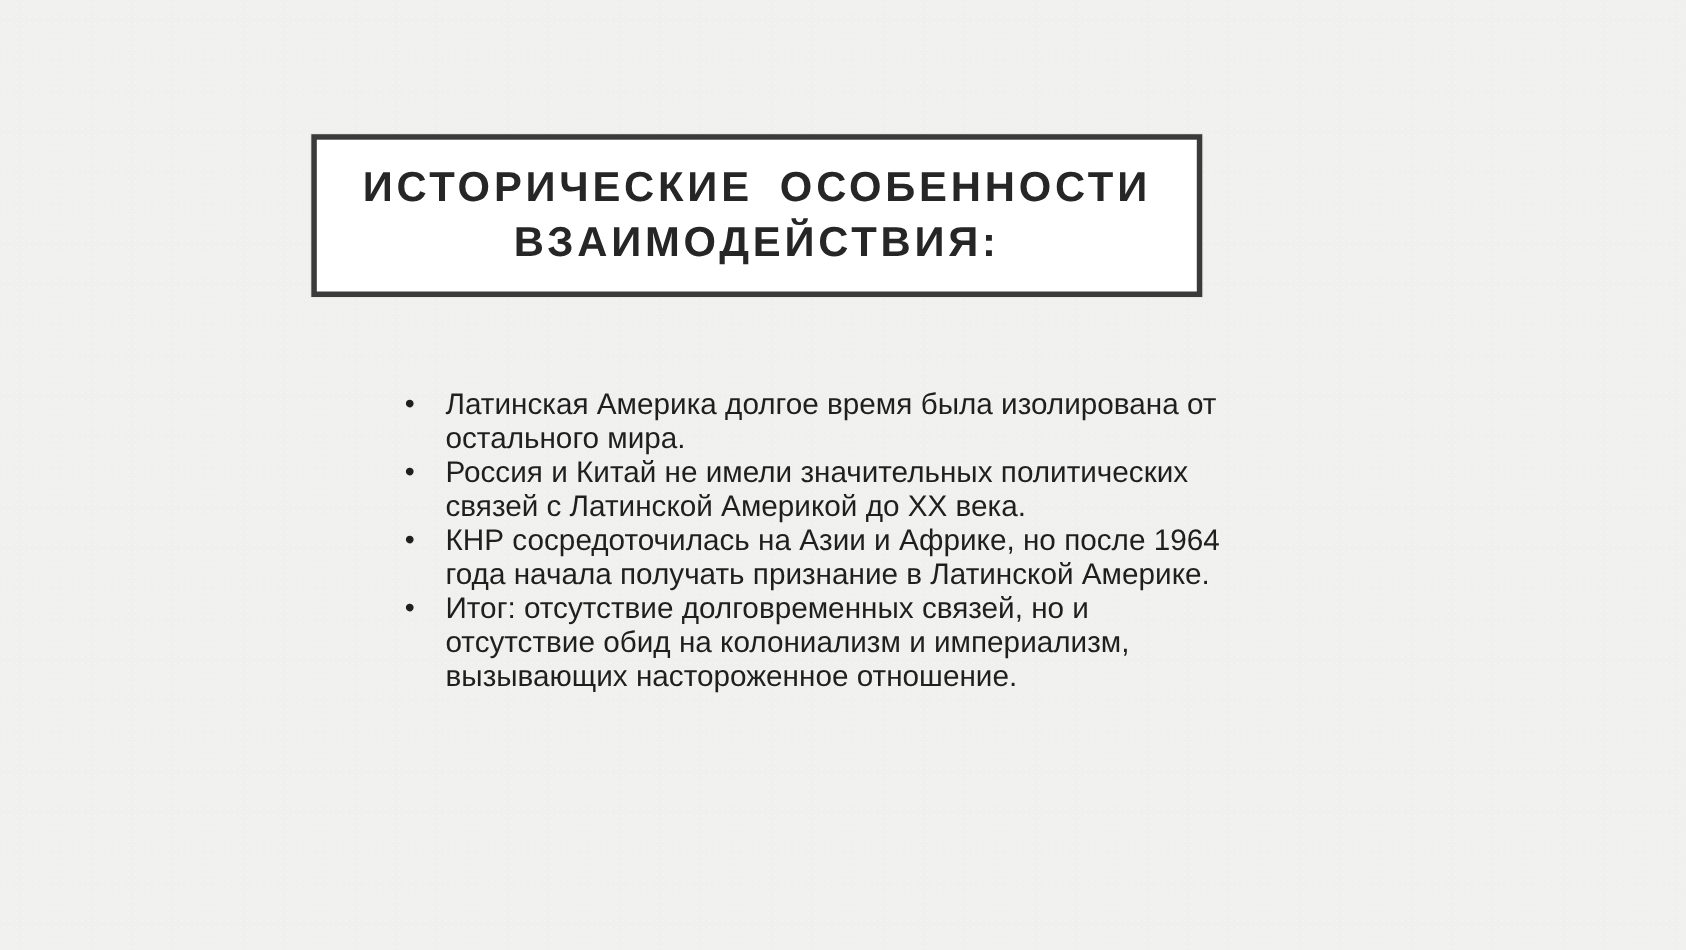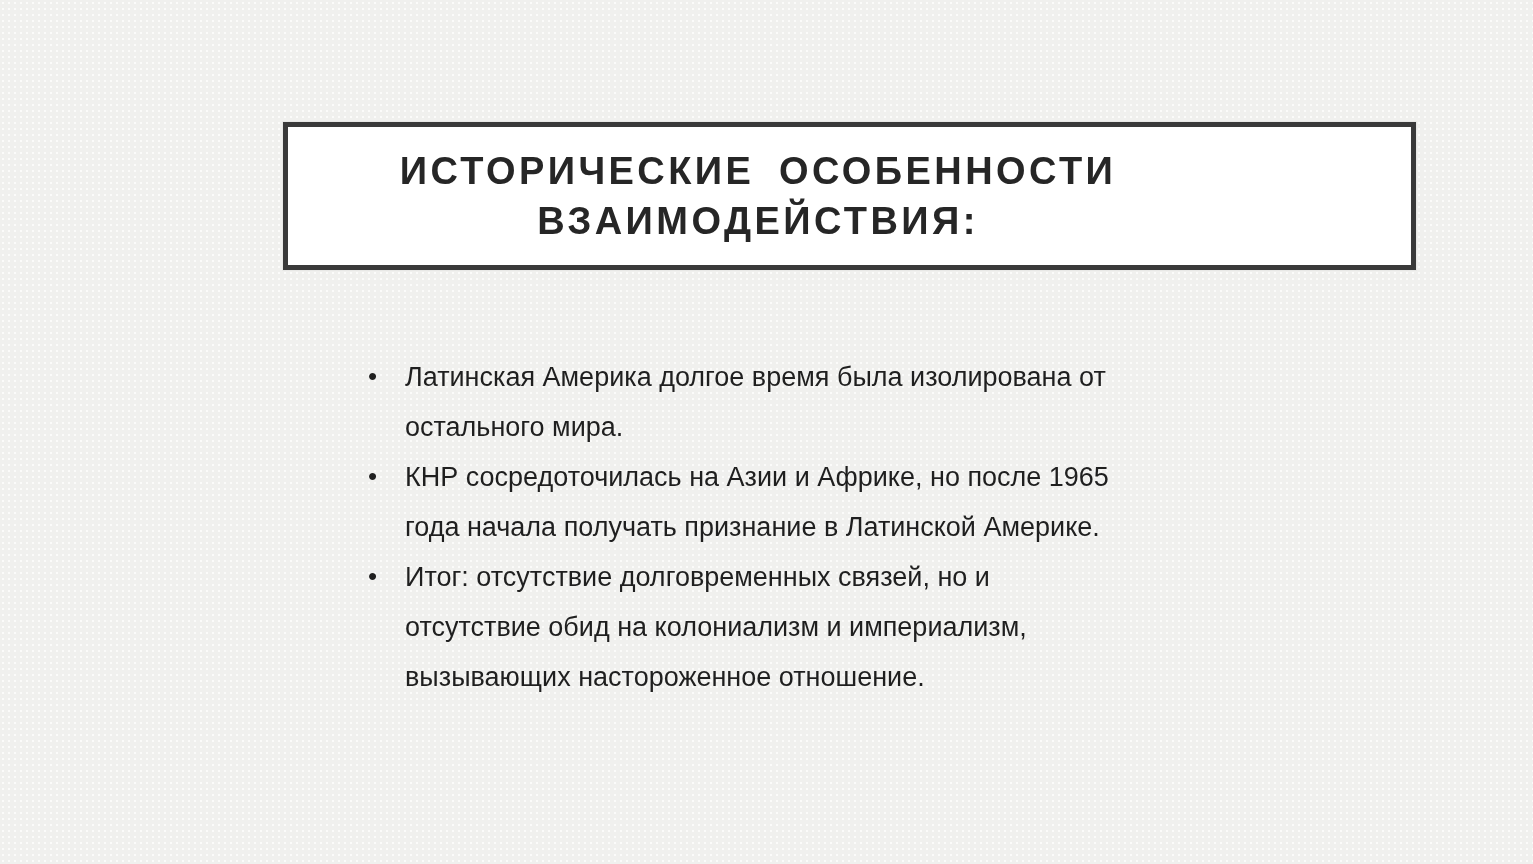--- a/index.html
+++ b/index.html
@@ -19,21 +19,21 @@
     position:relative;
     width:1533px;height:864px;
     background-color:var(--bg);
     
     background-image:radial-gradient(#fbfbfa 0.8px, rgba(0,0,0,0) 0.8px);
     background-size:6px 6px;
   }
   .title-box{
     position:absolute;
     left:283px; top:122px;
-    width:1133px; height:148px;
+    width:810px; height:148px;
     background:var(--box-bg);
     border:5px solid var(--box-border);
     display:flex;
     align-items:center;
     justify-content:flex-start;
     box-shadow:0 0 0 1px rgba(0,0,0,0.03);
   }
   .title-text{
     font-size:38px;
     font-weight:800;
@@ -50,21 +50,21 @@
     left:366px; top:352px;
     width:752px;
   }
   ul.bullets{
     list-style:none;
   }
   ul.bullets li{
     position:relative;
     padding-left:39px;
     font-size:27px;
-    line-height:50px;
+    line-height:31px;
     color:var(--text);
     margin:0;
   }
   ul.bullets li::before{
     content:"\2022";
     position:absolute;
     left:2px;
     top:-1px;
     font-size:26px;
     color:var(--text);
@@ -77,17 +77,18 @@
 <body>
 
 <div class="slide">
   <div class="title-box">
     <div class="title-text">ИСТОРИЧЕСКИЕ ОСОБЕННОСТИ ВЗАИМОДЕЙСТВИЯ:</div>
   </div>
 
   <div class="content">
     <ul class="bullets">
         <li>Латинская Америка долгое время была изолирована от остального мира.</li>
-        <li>КНР сосредоточилась на Азии и Африке, но после 1965 года начала получать признание в Латинской Америке.</li>
+        <li>Россия и Китай не имели значительных политических связей с Латинской Америкой до XX века.</li>
+        <li>КНР сосредоточилась на Азии и Африке, но после 1964 года начала получать признание в Латинской Америке.</li>
         <li class="bold">Итог: отсутствие долговременных связей, но и отсутствие обид на колониализм и империализм, вызывающих настороженное отношение.</li>
       </ul>
   </div>
 </div>
 
 </body></html>

